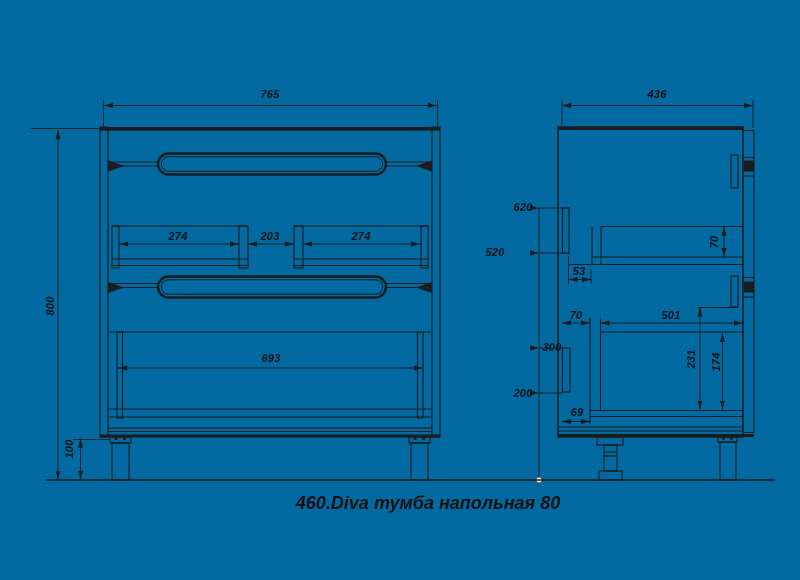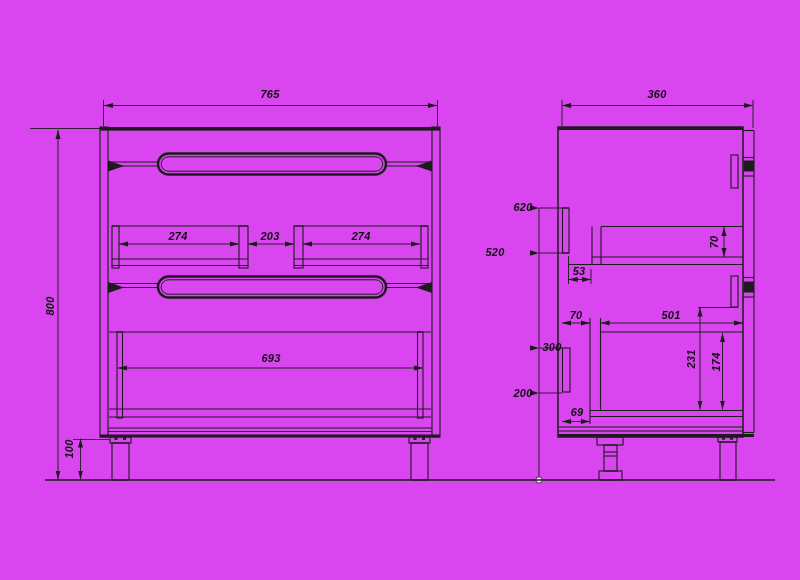--- a/index.html
+++ b/index.html
@@ -1,19 +1,19 @@
 <!DOCTYPE html>
 <html><head>
 <meta charset="utf-8">
 <style>
   html,body{margin:0;padding:0;background:#ffffff;}
   .sheet{
     position:relative;
     width:800px;height:580px;
-    background:#d946ef;
+    background:#0369a1;
     overflow:hidden;
     font-family:"Liberation Sans",sans-serif;
   }
   .sheet svg{position:absolute;left:0;top:0;}
   .dim{
     position:absolute;
     font:italic bold 11px "Liberation Sans",sans-serif;
     color:#111;
     white-space:nowrap;
     transform:translate(-50%,-50%);
@@ -211,27 +211,28 @@
 </svg>
 
 <span class="dim" style="left:270px;top:94px">765</span>
 <span class="dim rot" style="left:50px;top:306px">800</span>
 <span class="dim rot" style="left:69px;top:449px">100</span>
 <span class="dim" style="left:178px;top:236px">274</span>
 <span class="dim" style="left:270px;top:236px">203</span>
 <span class="dim" style="left:361px;top:236px">274</span>
 <span class="dim" style="left:271px;top:358px">693</span>
 
-<span class="dim" style="left:657px;top:94px">360</span>
+<span class="dim" style="left:657px;top:94px">436</span>
 <span class="dim" style="left:523px;top:207px">620</span>
 <span class="dim" style="left:495px;top:252px">520</span>
 <span class="dim" style="left:552px;top:347px">300</span>
 <span class="dim" style="left:523px;top:393px">200</span>
 <span class="dim" style="left:579px;top:271px">53</span>
 <span class="dim rot" style="left:714px;top:242px">70</span>
 <span class="dim" style="left:576px;top:315px">70</span>
 <span class="dim" style="left:671px;top:315px">501</span>
 <span class="dim rot" style="left:691px;top:359px">231</span>
 <span class="dim rot" style="left:716px;top:362px">174</span>
 <span class="dim" style="left:577px;top:412px">69</span>
 
+<span class="caption" style="left:428px;top:503px">460.Diva тумба напольная 80</span>
 
 </div>
 
 </body></html>

